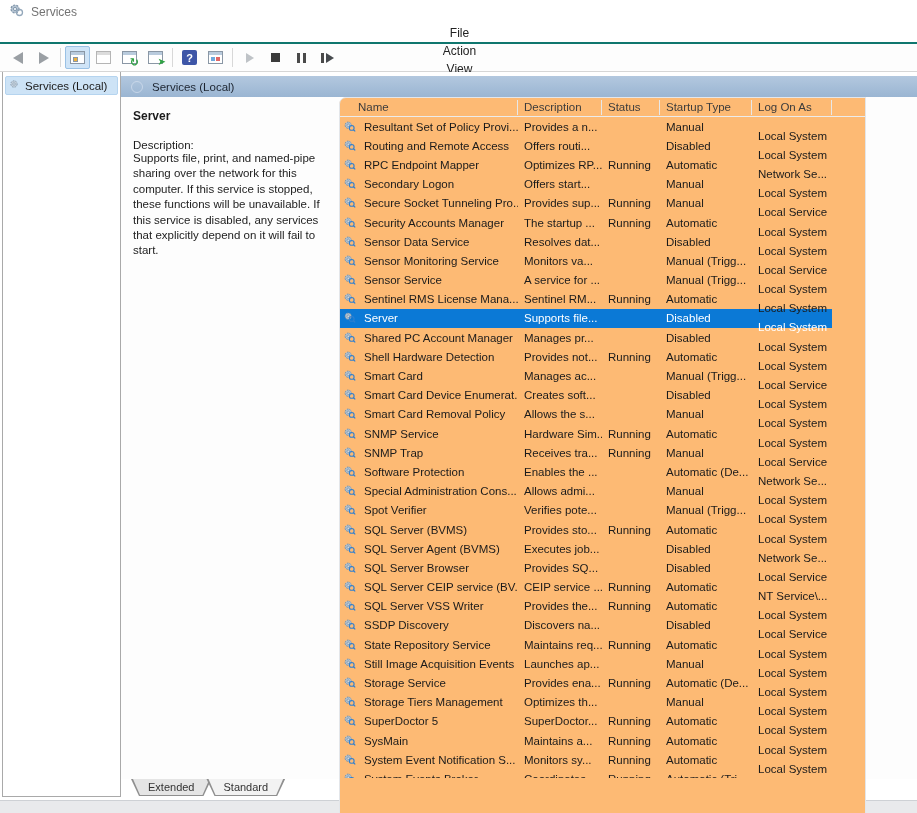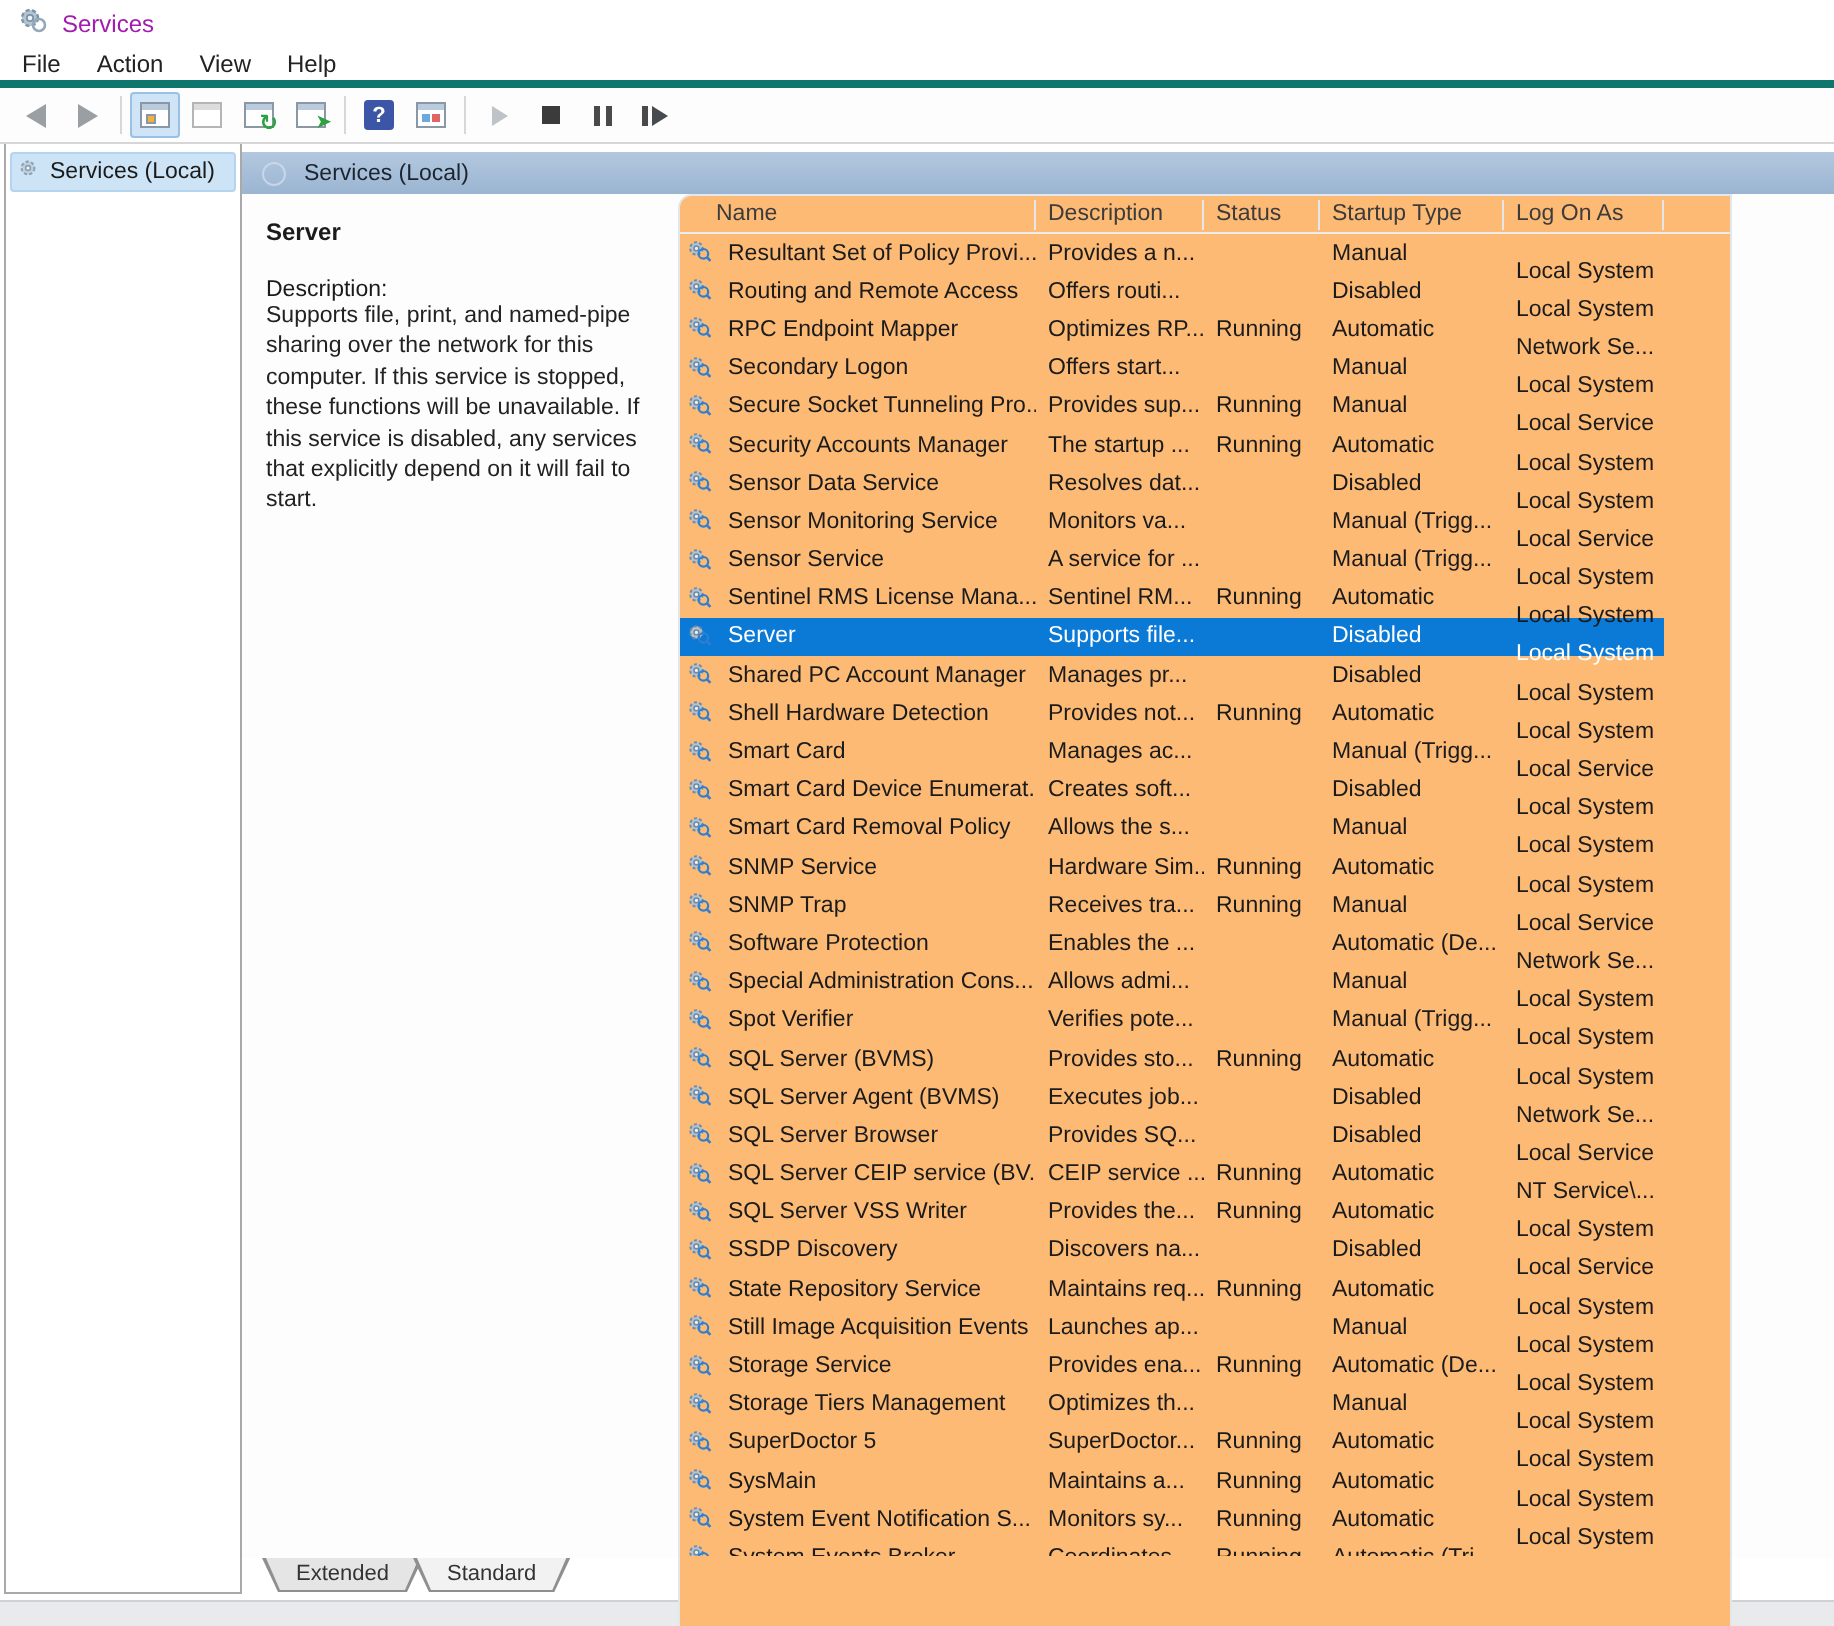--- a/index.html
+++ b/index.html
@@ -1,25 +1,25 @@
 <!DOCTYPE html>
 <html><head>
 <meta charset="utf-8">
 <style>
   * { box-sizing: border-box; margin: 0; padding: 0; }
   html,body { width: 917px; height: 813px; background: #fff; overflow: hidden;
     font-family: "Liberation Sans", "DejaVu Sans", sans-serif; color: #1b1b1b; }
 
   
   .titlebar { height: 24px; display: flex; align-items: center; gap: 7px; padding-left: 9px; }
-  .titlebar .ttl { font-size: 12px; color: #a21caf; }
+  .titlebar .ttl { font-size: 12px; color: #737373; }
 
   
   .menubar { height: 20px; display: flex; align-items: center; padding-left: 2px;
-    border-bottom: 4px solid #0f766e; }
+    border-bottom: 2px solid #0f766e; flex-direction: column; }
   .menu-item { font-size: 12px; color: #222; padding: 2px 9px; cursor: default; }
 
   
   .toolbar { height: 28px; display: flex; align-items: center; padding-left: 5px; gap: 1px;
     border-bottom: 1px solid #d6d6d6; background: #fdfdfd; }
   .tbtn { width: 25px; height: 23px; display: flex; align-items: center; justify-content: center;
     border: 1px solid transparent; border-radius: 2px; }
   .tbtn.active { background: #cfe4f7; border-color: #9ac1e5; }
   .tsep { width: 1px; height: 19px; background: #d8d8d8; margin: 0 3px; }
   .arrow { width: 0; height: 0; border-top: 6px solid transparent; border-bottom: 6px solid transparent; }

